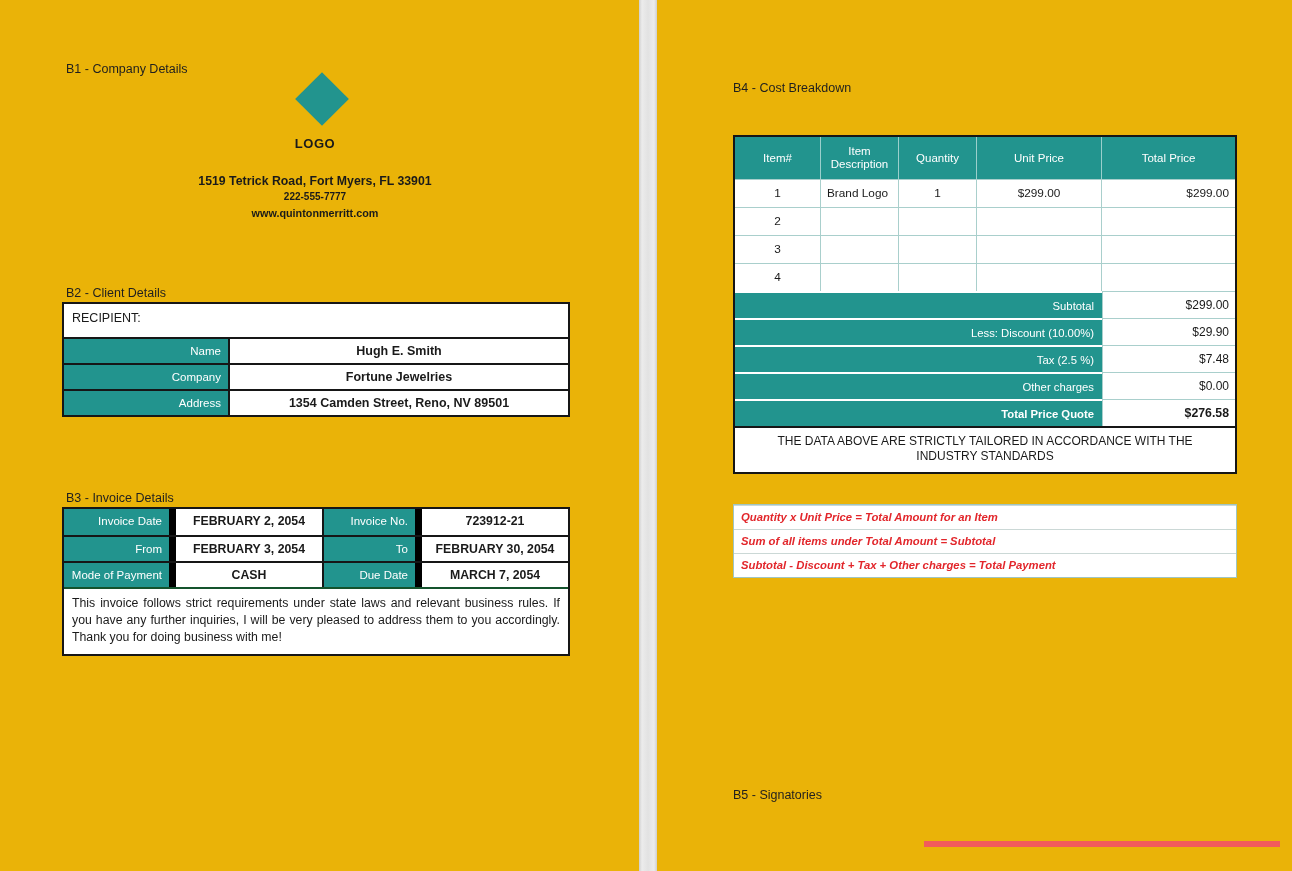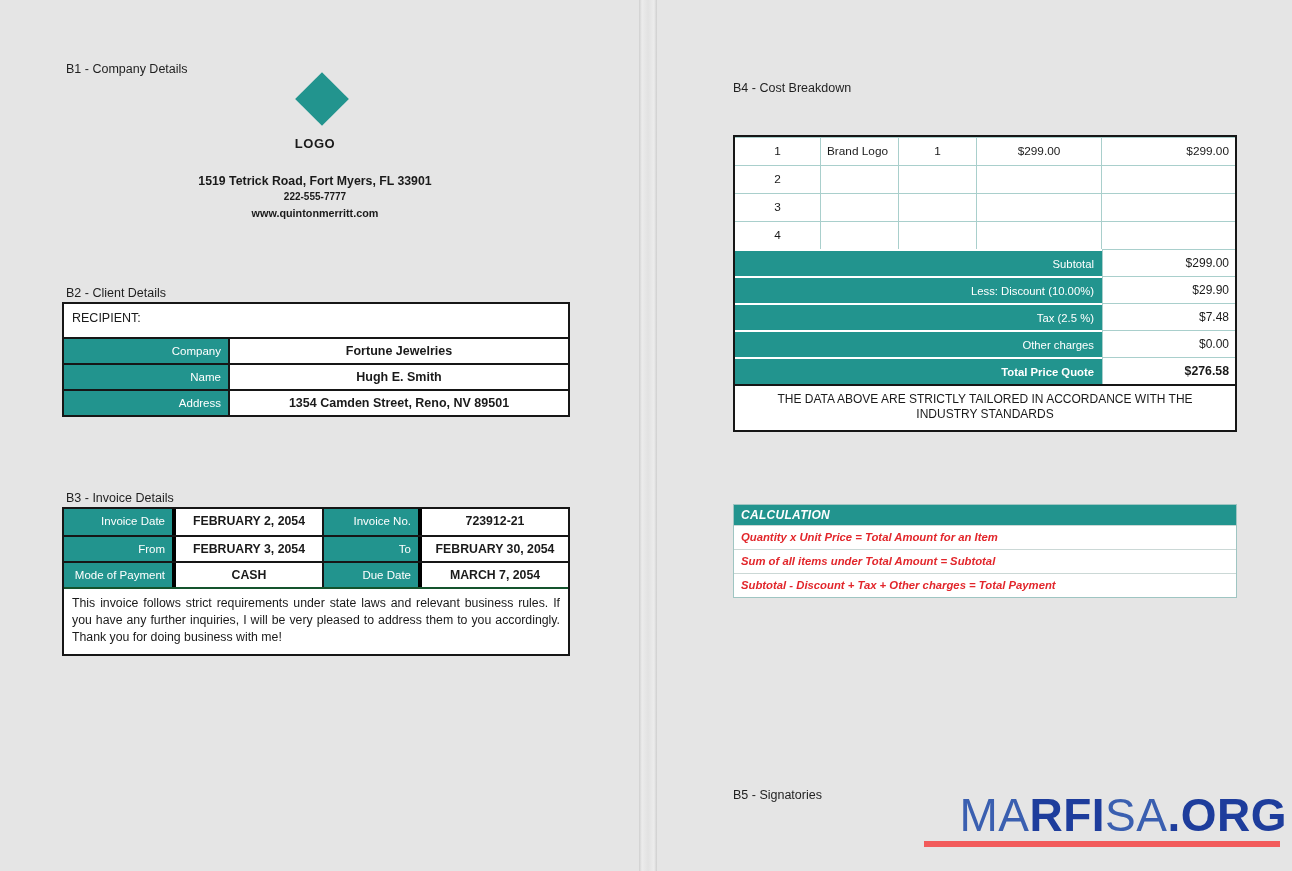--- a/index.html
+++ b/index.html
@@ -1,18 +1,18 @@
 <!DOCTYPE html>
 <html><head>
 <meta charset="utf-8">
 <style>
   * { box-sizing: border-box; margin: 0; padding: 0; }
   html,body { background:#fff; }
   body { font-family: "Liberation Sans", sans-serif; color:#1a1a1a; }
-  #canvas { position:relative; width:1292px; height:871px; background:#e5e5e5; overflow:hidden; }
+  #canvas { position:relative; width:1292px; height:871px; background:#eab308; overflow:hidden; }
 
   .page-gap { position:absolute; left:639px; top:0; width:18px; height:871px;
     background:linear-gradient(to right,#cfcfcf 0px,#ececec 3px,#e2e2e2 9px,#ececec 15px,#cfcfcf 18px); }
 
   .sec-label { position:absolute; font-size:12.5px; color:#1f1f1f; white-space:nowrap; }
 
   
   .diamond { position:absolute; left:303px; top:80px; width:38px; height:38px;
     background:#22948E; transform:rotate(45deg); }
   .logo-word { position:absolute; left:165px; top:136px; width:300px; text-align:center;
@@ -32,21 +32,21 @@
   .b2-row { display:flex; border-top:2px solid #161616; height:26px; }
   .b2-row .lbl { width:166px; background:#22948E; color:#fff; text-align:right;
     padding-right:7px; font-size:11.5px; line-height:24px; border-right:2px solid #161616; }
   .b2-row .val { flex:1; text-align:center; font-weight:bold; font-size:12.5px; line-height:24px; }
 
   
   .b3 { left:62px; top:507px; width:508px; }
   .b3-row { display:grid; grid-template-columns:112px 148px 98px 1fr; height:26px; }
   .b3-row + .b3-row { border-top:2px solid #161616; }
   .b3-row .lbl { background:#22948E; color:#fff; text-align:right; padding-right:7px;
-    font-size:11.5px; line-height:24px; border-right:4px solid #000000; }
+    font-size:11.5px; line-height:24px; border-right:7px solid #000000; }
   .b3-row .val { text-align:center; font-weight:bold; font-size:12.3px; line-height:24px; }
   .b3-row .val.mid { border-right:2px solid #161616; }
   .b3-note { border-top:2px solid #14532d; padding:6px 8px 8px 8px; font-size:12.3px;
     line-height:17px; text-align:justify; }
 
   
   .b4 { left:733px; top:135px; width:504px; }
   .b4-head { display:grid; grid-template-columns:86px 78px 78px 125px 1fr; height:42px;
     background:#22948E; color:#fff; font-size:11.5px; }
   .b4-head > div { display:flex; align-items:center; justify-content:center; text-align:center;
@@ -103,26 +103,26 @@
     <div class="co-address">1519 Tetrick Road, Fort Myers, FL 33901</div>
     <div class="co-phone">222-555-7777</div>
     <div class="co-web">www.quintonmerritt.com</div>
   </div>
 
   <div class="sec-label" style="left:66px;top:286px">B2 - Client Details</div>
 
   <div class="tbl b2">
     <div class="b2-recip">RECIPIENT:</div>
     <div class="b2-row">
+      <div class="lbl">Name</div>
+      <div class="val">Hugh E. Smith</div>
+    </div>
+    <div class="b2-row">
       <div class="lbl">Company</div>
       <div class="val">Fortune Jewelries</div>
-    </div>
-    <div class="b2-row">
-      <div class="lbl">Name</div>
-      <div class="val">Hugh E. Smith</div>
     </div>
     <div class="b2-row">
       <div class="lbl">Address</div>
       <div class="val">1354 Camden Street, Reno, NV 89501</div>
     </div>
   </div>
 
   <div class="sec-label" style="left:66px;top:491px">B3 - Invoice Details</div>
 
   <div class="tbl b3">
@@ -143,20 +143,27 @@
       <div class="val mid">CASH</div>
       <div class="lbl">Due Date</div>
       <div class="val">MARCH 7, 2054</div>
     </div>
     <div class="b3-note">This invoice follows strict requirements under state laws and relevant business rules. If you have any further inquiries, I will be very pleased to address them to you accordingly. Thank you for doing business with me!</div>
   </div>
 
   <div class="sec-label" style="left:733px;top:81px">B4 - Cost Breakdown</div>
 
   <div class="tbl b4">
+    <div class="b4-head">
+      <div>Item#</div>
+      <div>Item Description</div>
+      <div>Quantity</div>
+      <div>Unit Price</div>
+      <div>Total Price</div>
+    </div>
 
     <div class="b4-row">
       <div class="c-item">1</div>
       <div class="c-desc">Brand Logo</div>
       <div class="c-qty">1</div>
       <div class="c-unit">$299.00</div>
       <div class="c-total">$299.00</div>
     </div>
     <div class="b4-row">
       <div class="c-item">2</div>
@@ -198,26 +205,22 @@
     </div>
     <div class="sum-row total">
       <div class="sum-lbl">Total Price Quote</div>
       <div class="sum-val">$276.58</div>
     </div>
 
     <div class="b4-note">THE DATA ABOVE ARE STRICTLY TAILORED IN ACCORDANCE WITH THE INDUSTRY STANDARDS</div>
   </div>
 
   <div class="tbl calc">
-    <div class="calc-head">CALCULATION</div>
     <div class="calc-row">Quantity x Unit Price = Total Amount for an Item</div>
     <div class="calc-row">Sum of all items under Total Amount = Subtotal</div>
     <div class="calc-row">Subtotal - Discount + Tax + Other charges = Total Payment</div>
   </div>
 
   <div class="sec-label" style="left:733px;top:788px">B5 - Signatories</div>
 
-  <div class="marfisa">
-    <span class="lb">MA</span><span class="db">RFI</span><span class="lb">SA</span><span class="db">.ORG</span>
-  </div>
   <div class="marfisa-underline"></div>
 
 </div>
 
 </body></html>

